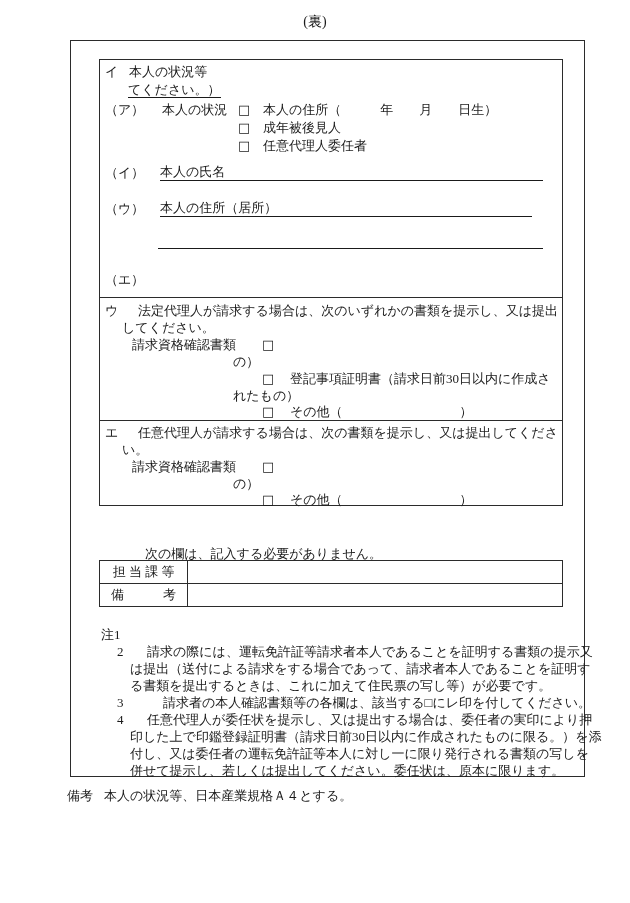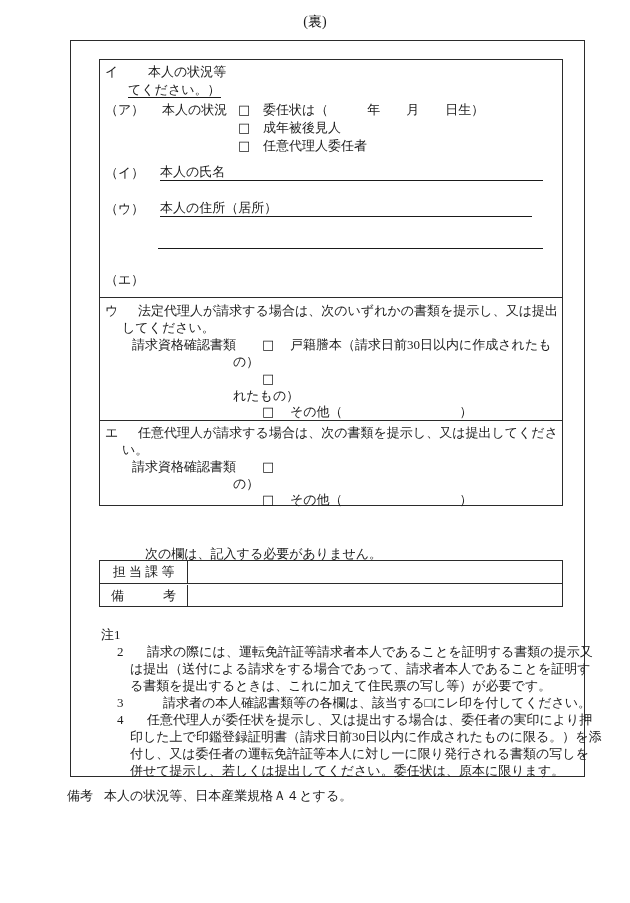--- a/index.html
+++ b/index.html
@@ -21,50 +21,50 @@
   .r3{height:85px;}
   
   .l{position:absolute;left:0;right:0;height:17px;line-height:17px;white-space:pre;}
   .sg{position:absolute;top:0;white-space:pre;}
   .ultext{border-bottom:1px solid #1a1a1a;}
   .fld{position:absolute;top:-1px;height:17px;border-bottom:1px solid #1a1a1a;white-space:pre;}
   .cb{position:absolute;top:0;font-family:"DejaVu Sans",sans-serif;font-size:13px;line-height:17px;}
   
   .stable{position:absolute;left:28px;top:519px;width:464px;border:1px solid #2b2b2b;box-sizing:border-box;}
   .srow{display:flex;height:22px;line-height:21px;}
-  .srow + .srow{border-top:1px solid #2b2b2b;align-items:center;}
+  .srow + .srow{border-top:1px solid #2b2b2b;}
   .scell-label{width:88px;border-right:1px solid #2b2b2b;text-align:center;white-space:pre;box-sizing:border-box;}
   .scell-value{flex:1;}
   
   .notes{position:absolute;left:30px;top:585px;width:478px;}
   .nl{position:absolute;left:0;right:0;height:17px;line-height:17px;white-space:pre;}
   .footer{position:absolute;left:67px;top:787px;height:18px;line-height:18px;white-space:pre;}
 </style>
 </head>
 <body>
 
 <div class="abs center" style="top:13px;font-size:14px;">(裏)</div>
 
 <div class="frame">
 
   <div class="itable">
 
     <div class="irow r1">
       <div class="l" style="top:3px">
         <span class="sg" style="left:5px">イ</span>
-        <span class="sg" style="left:48px">本人の状況等</span>
+        <span class="sg" style="left:29px">本人の状況等</span>
       </div>
       <div class="l" style="top:21px">
         <span class="sg ultext" style="left:28px;height:16px">てください。）</span>
       </div>
       <div class="l" style="top:41px">
         <span class="sg" style="left:5px">（ア）</span>
         <span class="sg" style="left:62px">本人の状況</span>
         <span class="cb" style="left:138px">□</span>
-        <span class="sg" style="left:163px">委任状は（　　　年　　月　　日生）</span>
+        <span class="sg" style="left:163px">本人の住所（　　　年　　月　　日生）</span>
       </div>
       <div class="l" style="top:59px">
         <span class="cb" style="left:138px">□</span>
         <span class="sg" style="left:163px">成年被後見人</span>
       </div>
       <div class="l" style="top:77px">
         <span class="cb" style="left:138px">□</span>
         <span class="sg" style="left:163px">任意代理人委任者</span>
       </div>
       <div class="l" style="top:104px">
@@ -87,27 +87,27 @@
       <div class="l" style="top:4px">
         <span class="sg" style="left:5px">ウ</span>
         <span class="sg" style="left:38px">法定代理人が請求する場合は、次のいずれかの書類を提示し、又は提出</span>
       </div>
       <div class="l" style="top:21px">
         <span class="sg" style="left:22px">してください。</span>
       </div>
       <div class="l" style="top:38px">
         <span class="sg" style="left:32px">請求資格確認書類</span>
         <span class="cb" style="left:162px">□</span>
-        <span class="sg" style="left:190px">戸籍謄本（請求日前30日以内に作成されたも</span>
       </div>
       <div class="l" style="top:55px">
         <span class="sg" style="left:133px">の）</span>
       </div>
       <div class="l" style="top:72px">
         <span class="cb" style="left:162px">□</span>
+        <span class="sg" style="left:190px">登記事項証明書（請求日前30日以内に作成さ</span>
       </div>
       <div class="l" style="top:89px">
         <span class="sg" style="left:133px">れたもの）</span>
       </div>
       <div class="l" style="top:105px">
         <span class="cb" style="left:162px">□</span>
         <span class="sg" style="left:190px">その他（　　　　　　　　　）</span>
       </div>
     </div>
 

